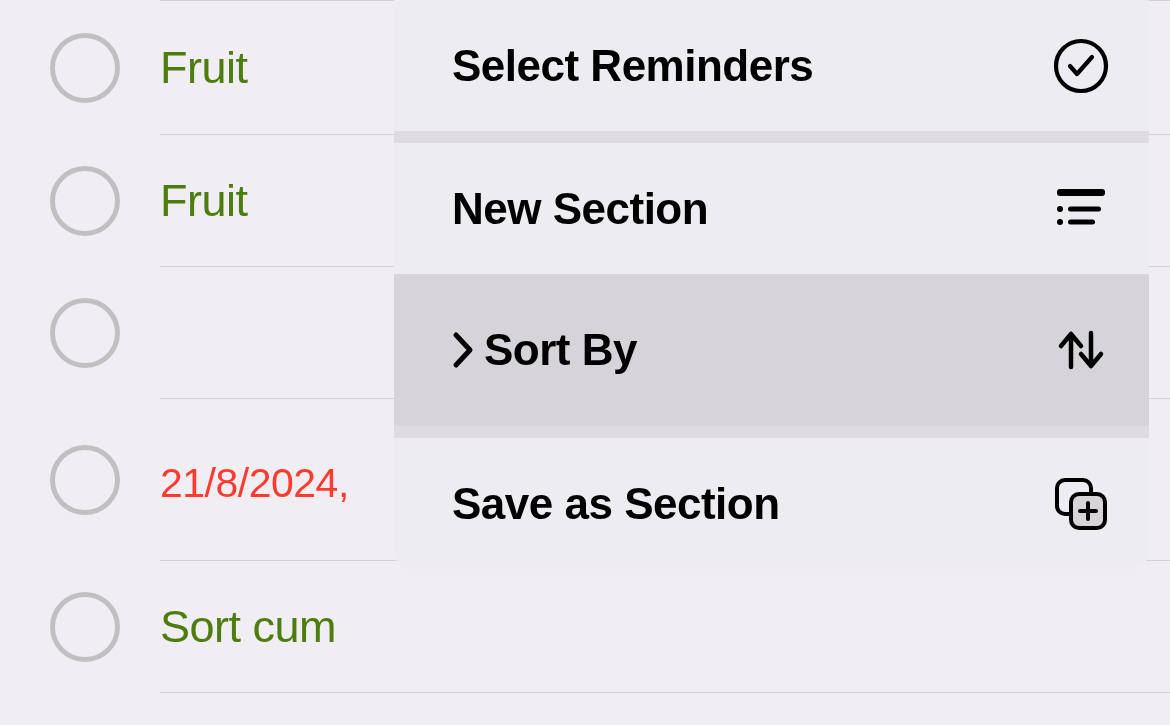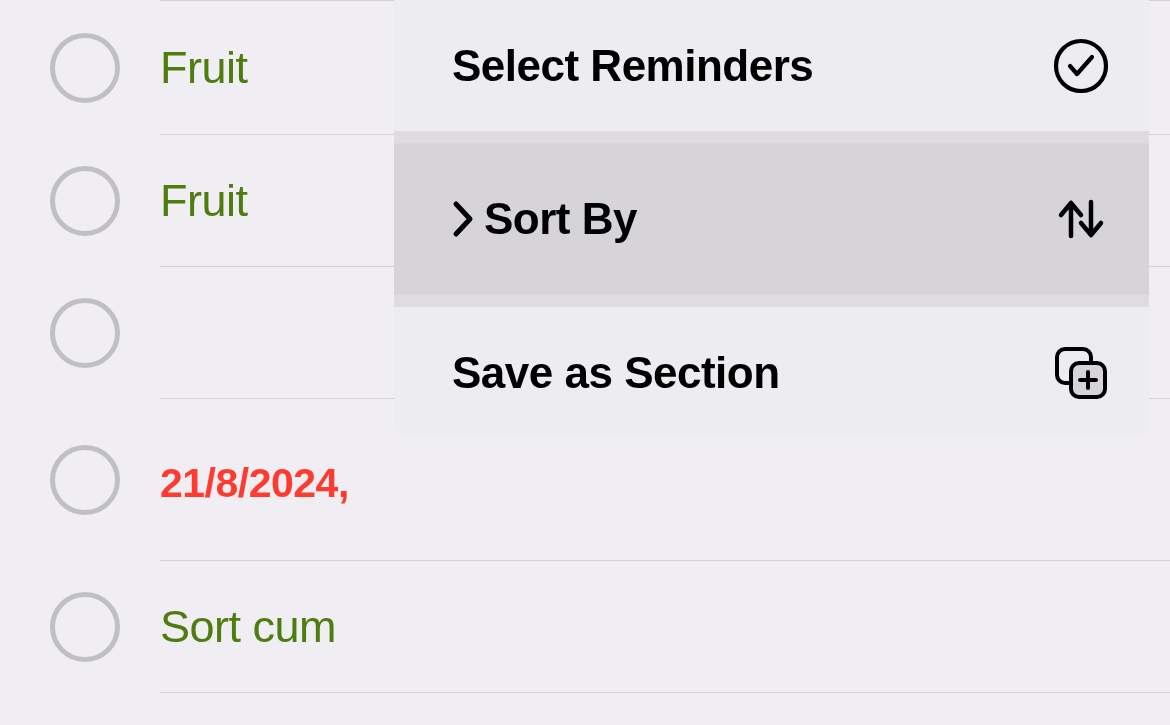--- a/index.html
+++ b/index.html
@@ -79,21 +79,21 @@
     
     .reminder-label {
       font-size: 45px;
       font-weight: 400;
       color: #4d7c0f;
       letter-spacing: -0.5px;
     }
     
     .reminder-date {
       font-size: 41px;
-      font-weight: 700;
+      font-weight: 400;
       color: #ff3b30;
       margin-top: 6px;
       letter-spacing: -0.5px;
     }
     
     .context-menu {
       position: absolute;
       right: 21px;
       top: 0;
       width: 755px;
@@ -229,20 +229,34 @@
     <div class="menu-icon">
       <svg viewBox="0 0 56 56" fill="none">
         <circle cx="28" cy="28" r="25" stroke="#000" stroke-width="4.2"></circle>
         <path d="M17 28 L24 36 L39 19" stroke="#000" stroke-width="4.2" stroke-linecap="round" stroke-linejoin="round" fill="none"></path>
       </svg>
     </div>
   </div>
 
   <div class="menu-divider-thick"></div>
 
+  <div class="menu-item">
+    <div class="menu-text">
+      <span class="menu-label">New Section</span>
+    </div>
+    <div class="menu-icon">
+      <svg viewBox="0 0 56 56" fill="none">
+        <rect x="4" y="8" width="48" height="7" rx="3" fill="#000"></rect>
+        <circle cx="7" cy="28" r="3" fill="#000"></circle>
+        <rect x="15" y="25.5" width="33" height="5" rx="2.5" fill="#000"></rect>
+        <circle cx="7" cy="41" r="3" fill="#000"></circle>
+        <rect x="15" y="38.5" width="27" height="5" rx="2.5" fill="#000"></rect>
+      </svg>
+    </div>
+  </div>
 
   <div class="menu-divider-thin"></div>
 
   <div class="menu-item sort-by highlighted">
     <div class="menu-chevron">
       <svg viewBox="0 0 22 38" fill="none">
         <path d="M4 4 L18 19 L4 34" stroke="#000" stroke-width="5" stroke-linecap="round" stroke-linejoin="round"></path>
       </svg>
     </div>
     <div class="menu-text">

